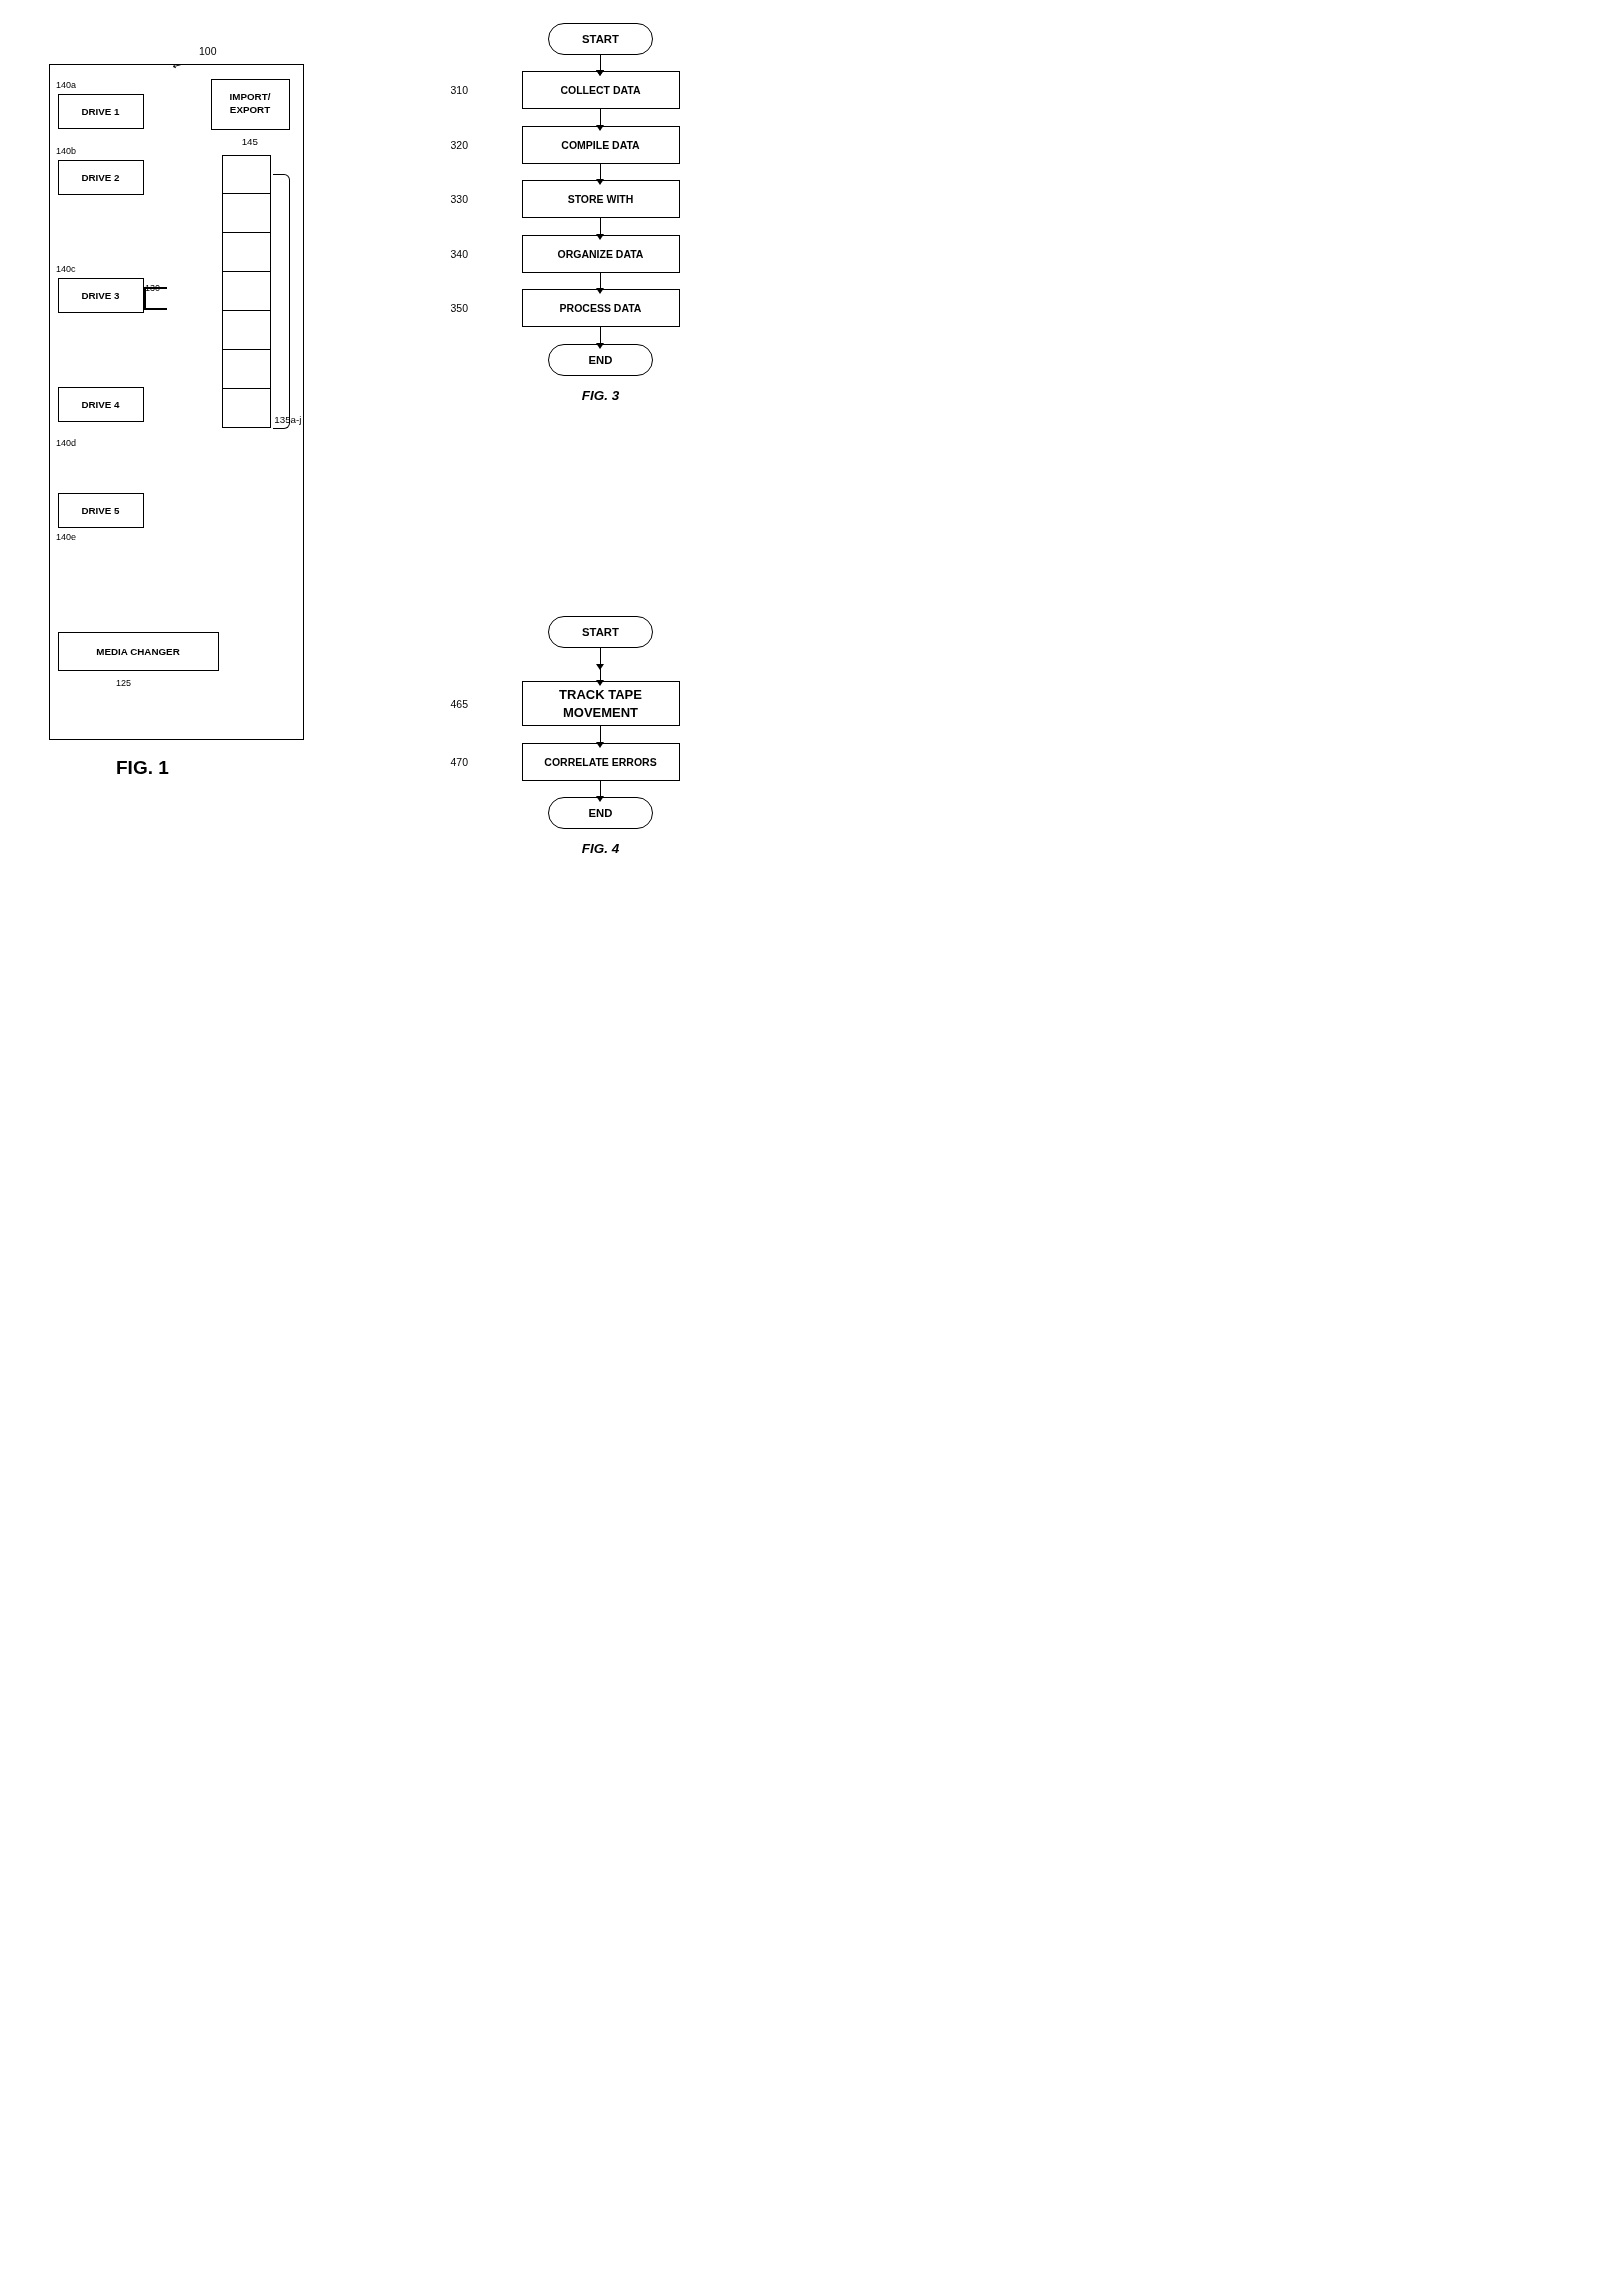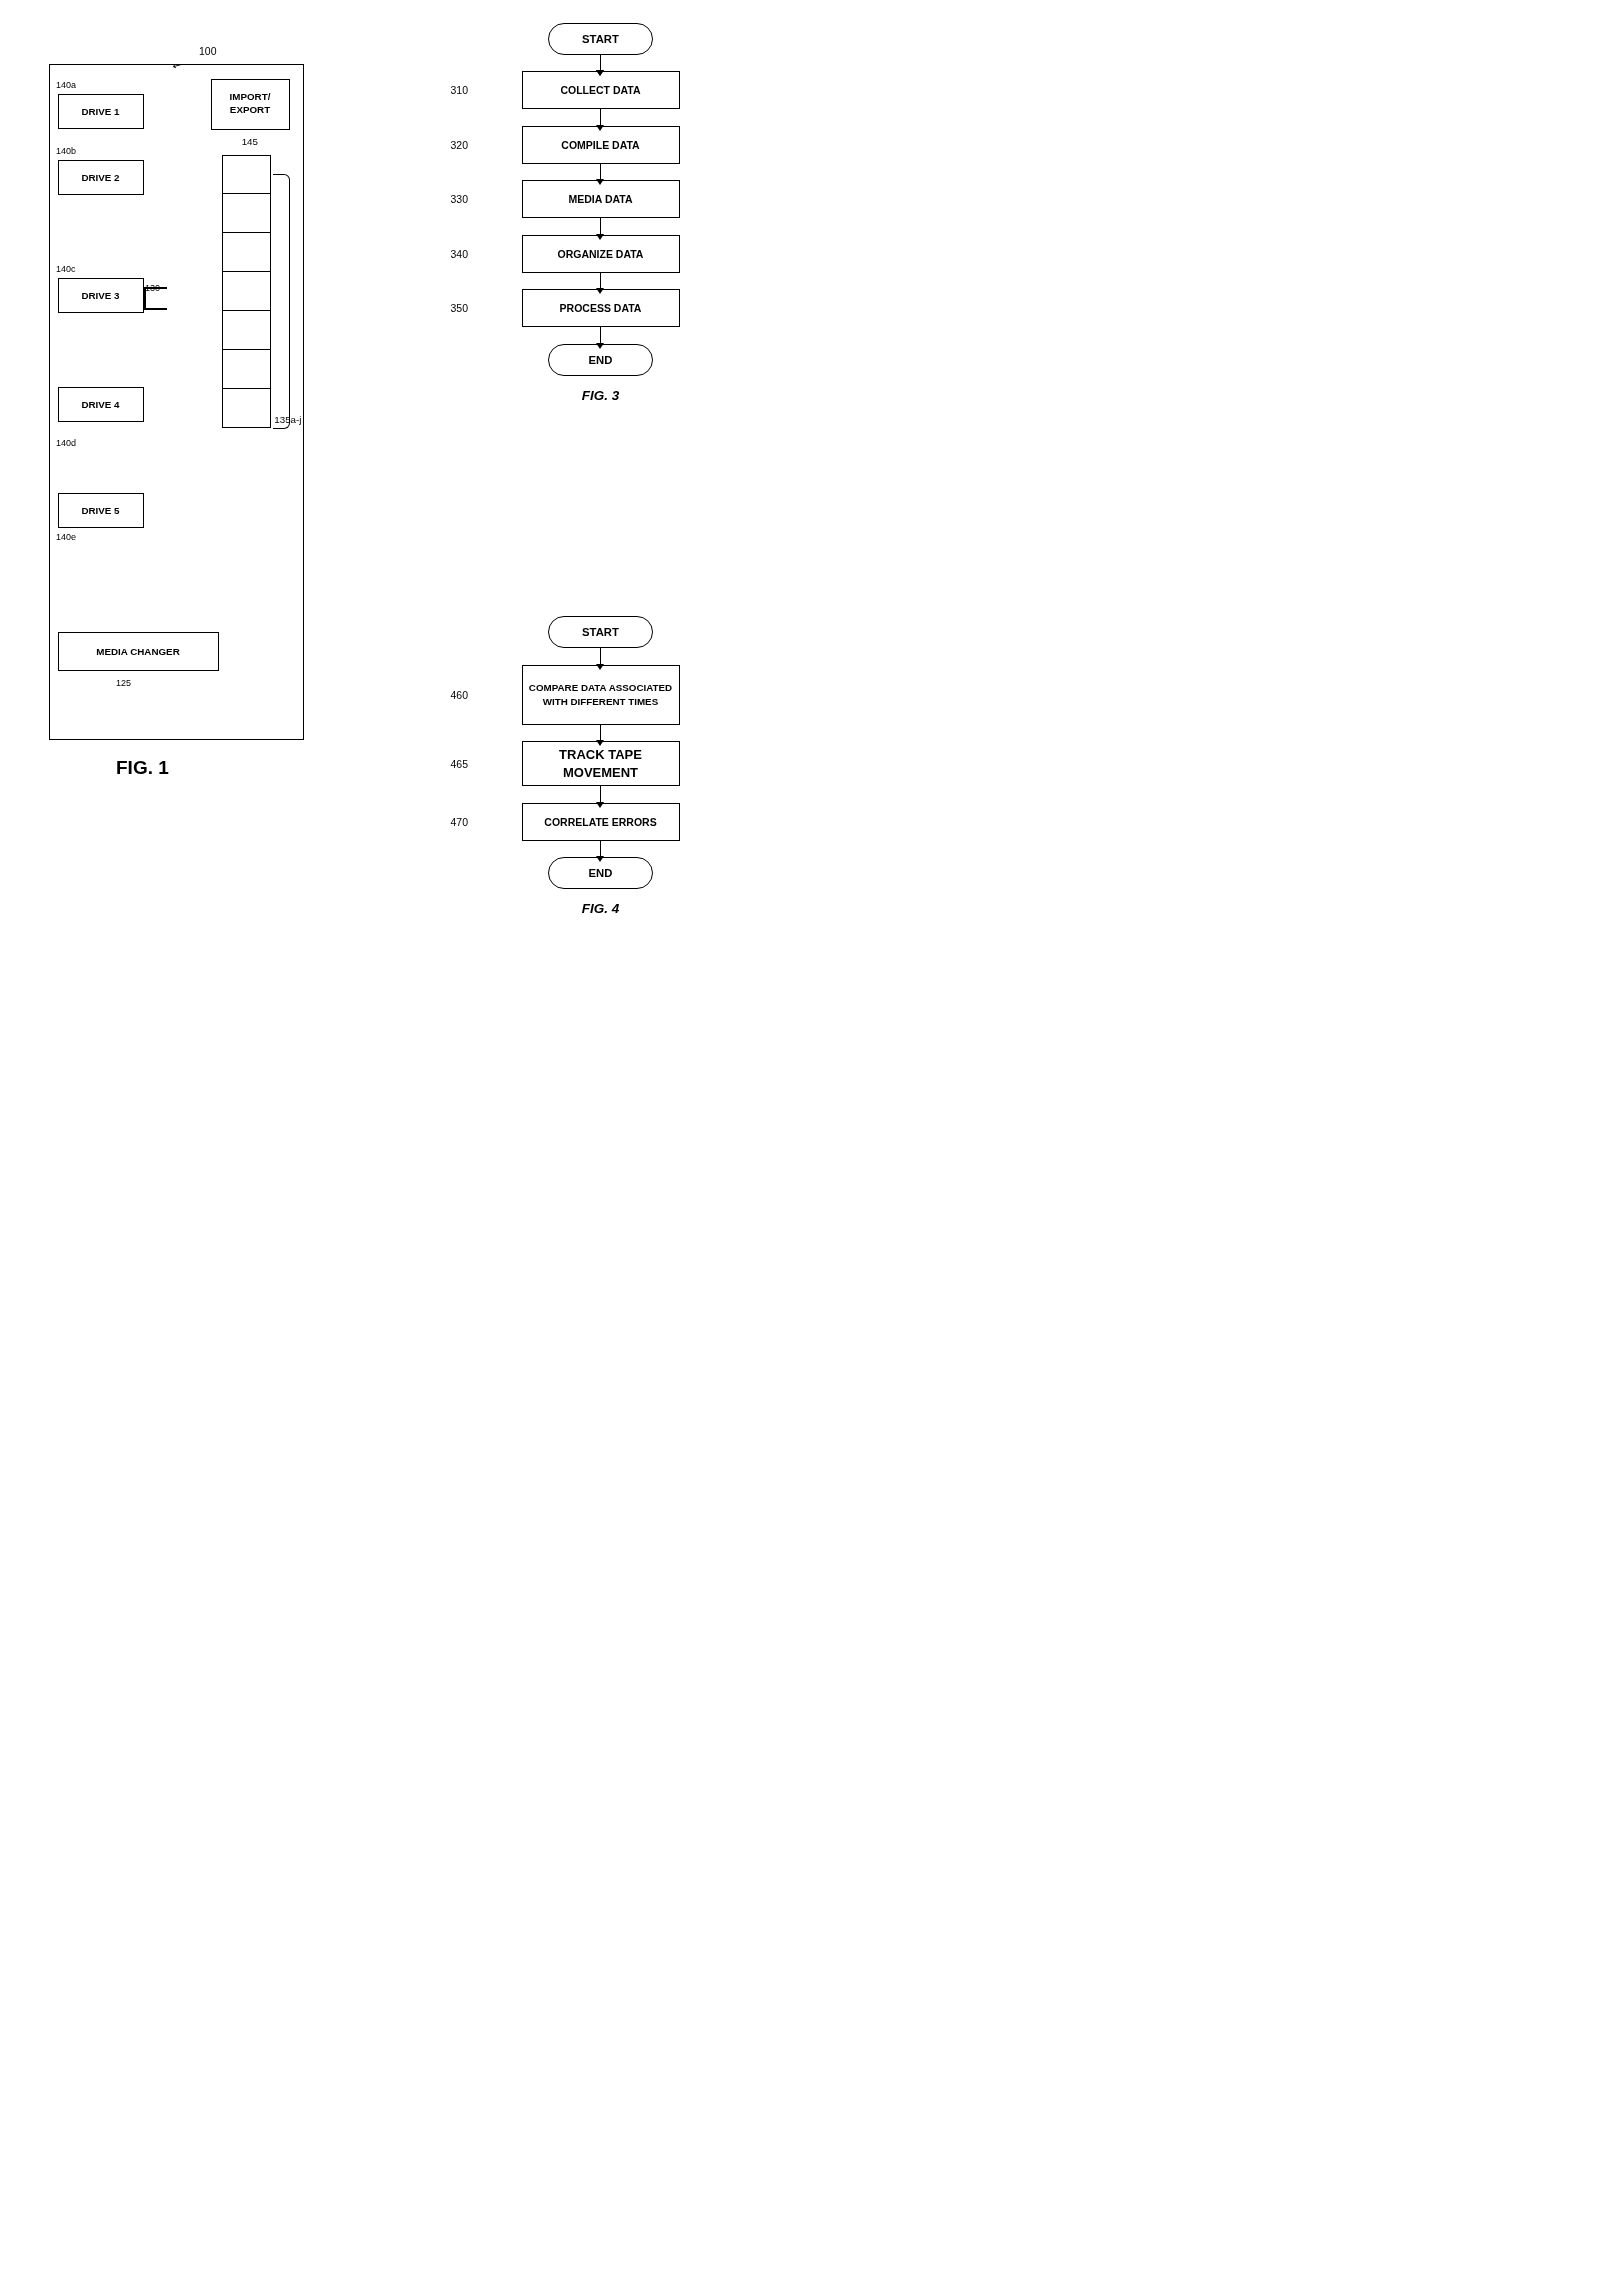--- a/index.html
+++ b/index.html
@@ -166,21 +166,21 @@
   <div style="position:relative; display:flex; align-items:center; justify-content:center;">
     <div style="position:absolute; left:7.5px; font-size:10.5px;">320</div>
     <div style="border:1.9px solid #000; width:158px; height:38px; display:flex; align-items:center; justify-content:center; font-size:10.5px; font-weight:bold;">COMPILE DATA</div>
   </div>
   <div style="width:1.5px; height:16.5px; background:#000; margin:0 auto; position:relative;">
     <div style="position:absolute; bottom:-5.3px; left:-3.8px; border-left:4.5px solid transparent; border-right:4.5px solid transparent; border-top:6px solid #000;"></div>
   </div>
 
   <div style="position:relative; display:flex; align-items:center; justify-content:center;">
     <div style="position:absolute; left:7.5px; font-size:10.5px;">330</div>
-    <div style="border:1.9px solid #000; width:158px; height:38px; display:flex; align-items:center; justify-content:center; font-size:10.5px; font-weight:bold;">MEDIA DATA</div>
+    <div style="border:1.9px solid #000; width:158px; height:38px; display:flex; align-items:center; justify-content:center; font-size:10.5px; font-weight:bold;">STORE WITH</div>
   </div>
   <div style="width:1.5px; height:16.5px; background:#000; margin:0 auto; position:relative;">
     <div style="position:absolute; bottom:-5.3px; left:-3.8px; border-left:4.5px solid transparent; border-right:4.5px solid transparent; border-top:6px solid #000;"></div>
   </div>
 
   <div style="position:relative; display:flex; align-items:center; justify-content:center;">
     <div style="position:absolute; left:7.5px; font-size:10.5px;">340</div>
     <div style="border:1.9px solid #000; width:158px; height:38px; display:flex; align-items:center; justify-content:center; font-size:10.5px; font-weight:bold;">ORGANIZE DATA</div>
   </div>
   <div style="width:1.5px; height:16.5px; background:#000; margin:0 auto; position:relative;">
@@ -205,24 +205,20 @@
 
 <div id="fig4-container" style="position:absolute; left:443px; top:616px; width:315px;">
 
   <div style="display:flex; justify-content:center;">
     <div class="fc-start-end">START</div>
   </div>
   <div style="width:1.5px; height:16.5px; background:#000; margin:0 auto; position:relative;">
     <div style="position:absolute; bottom:-5.3px; left:-3.8px; border-left:4.5px solid transparent; border-right:4.5px solid transparent; border-top:6px solid #000;"></div>
   </div>
 
-  <div style="position:relative; display:flex; align-items:center; justify-content:center;">
-    <div style="position:absolute; left:7.5px; font-size:10.5px;">460</div>
-    <div style="border:1.9px solid #000; width:158px; min-height:60px; display:flex; align-items:center; justify-content:center; font-size:9.8px; font-weight:bold; text-align:center; line-height:1.35; padding:4.5px;">COMPARE DATA ASSOCIATED WITH DIFFERENT TIMES</div>
-  </div>
   <div style="width:1.5px; height:16.5px; background:#000; margin:0 auto; position:relative;">
     <div style="position:absolute; bottom:-5.3px; left:-3.8px; border-left:4.5px solid transparent; border-right:4.5px solid transparent; border-top:6px solid #000;"></div>
   </div>
 
   <div style="position:relative; display:flex; align-items:center; justify-content:center;">
     <div style="position:absolute; left:7.5px; font-size:10.5px;">465</div>
     <div style="border:1.9px solid #000; width:158px; height:45px; display:flex; align-items:center; justify-content:center; font-size:13px; font-weight:bold; text-align:center; line-height:1.35;">TRACK TAPE MOVEMENT</div>
   </div>
   <div style="width:1.5px; height:16.5px; background:#000; margin:0 auto; position:relative;">
     <div style="position:absolute; bottom:-5.3px; left:-3.8px; border-left:4.5px solid transparent; border-right:4.5px solid transparent; border-top:6px solid #000;"></div>

